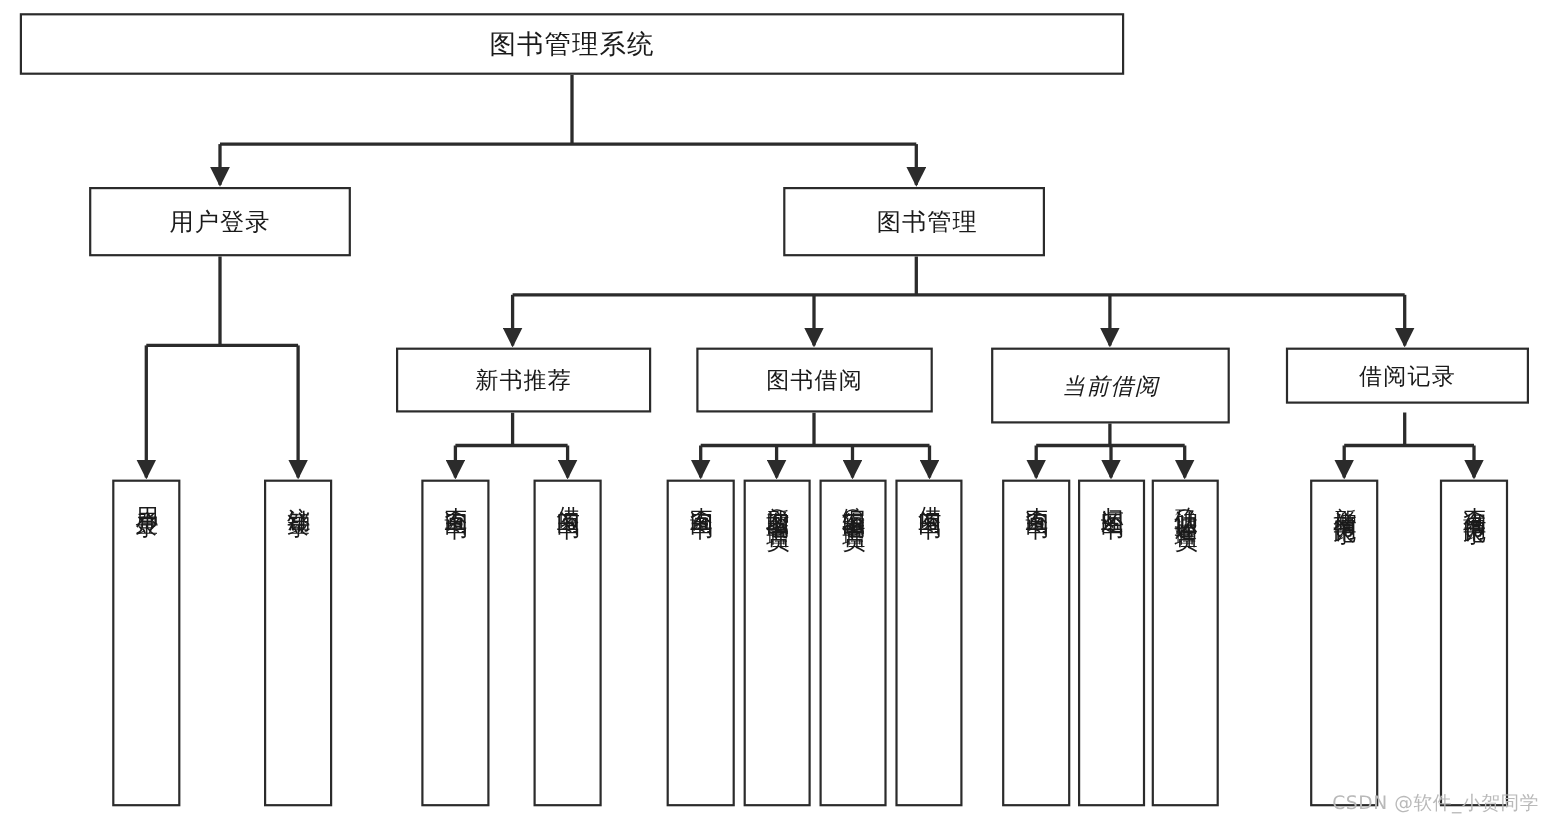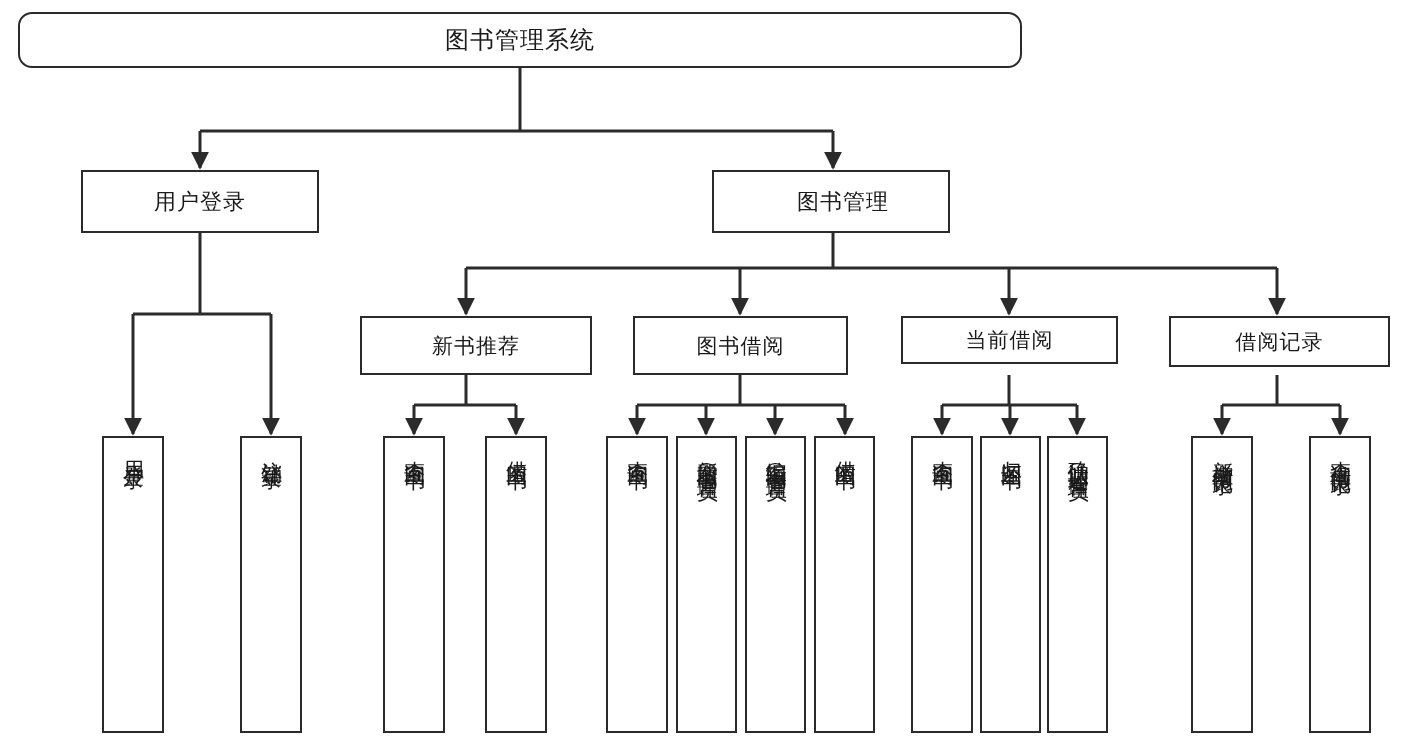--- a/index.html
+++ b/index.html
@@ -121,41 +121,41 @@
       <path d="M 1010 405 L 1010 434" marker-end="url(#arrow)"></path>
       <path d="M 1077 405 L 1077 434" marker-end="url(#arrow)"></path>
 
       <path d="M 1277 375 L 1277 405"></path>
       <path d="M 1222 405 L 1340 405"></path>
       <path d="M 1222 405 L 1222 434" marker-end="url(#arrow)"></path>
       <path d="M 1340 405 L 1340 434" marker-end="url(#arrow)"></path>
     </g>
   </svg>
 
-  <div class="node node-root" style="left:18px; top:12px; width:1004px; height:56px;border-radius:14px;">
+  <div class="node node-root" style="left:18px; top:12px; width:1004px; height:56px;">
     <span class="hlabel">图书管理系统</span>
   </div>
 
   <div class="node node-l1" style="left:81px; top:170px; width:238px; height:63px;">
     <span class="hlabel">用户登录</span>
   </div>
 
   <div class="node node-l1" style="left:712px; top:170px; width:238px; height:63px;padding-left:24px;">
     <span class="hlabel">图书管理</span>
   </div>
 
   <div class="node node-l2" style="left:360px; top:316px; width:232px; height:59px;">
     <span class="hlabel">新书推荐</span>
   </div>
 
   <div class="node node-l2" style="left:633px; top:316px; width:215px; height:59px;">
     <span class="hlabel">图书借阅</span>
   </div>
 
-  <div class="node node-l2" style="left:901px; top:316px; width:217px; height:48px;">
+  <div class="node node-l2" style="left:901px; top:316px; width:217px; height:69px;font-style:italic;">
     <span class="hlabel">当前借阅</span>
   </div>
 
   <div class="node node-l2" style="left:1169px; top:316px; width:221px; height:51px;">
     <span class="hlabel">借阅记录</span>
   </div>
 
   <div class="node node-leaf" style="left:102px; top:436px; width:62px; height:297px;">
     <span class="vlabel">用户登录</span>
   </div>
@@ -201,14 +201,15 @@
   </div>
 
   <div class="node node-leaf" style="left:1191px; top:436px; width:62px; height:297px;">
     <span class="vlabel">新增借阅记录</span>
   </div>
 
   <div class="node node-leaf" style="left:1309px; top:436px; width:62px; height:297px;">
     <span class="vlabel">查询借阅记录</span>
   </div>
 
+  <div id="watermark">CSDN @软件_小贺同学</div>
 
 </div>
 
 </body></html>

